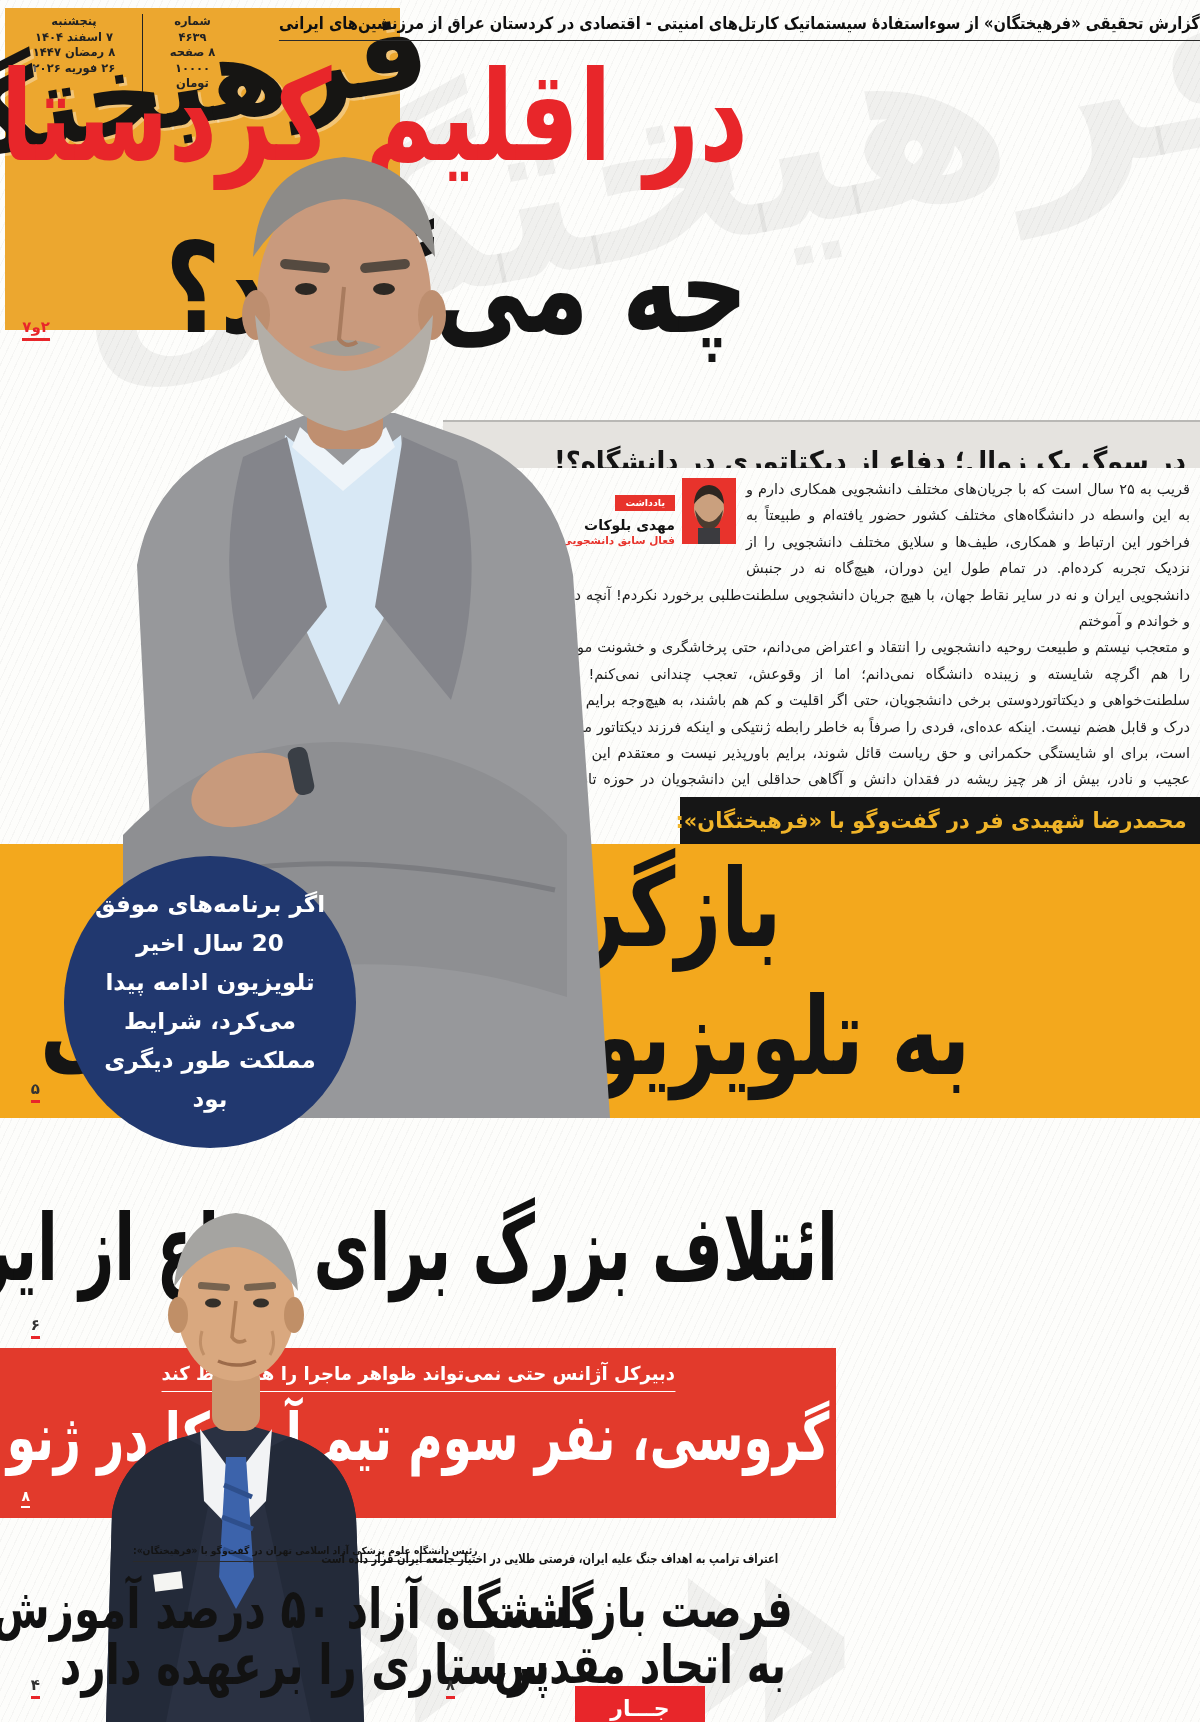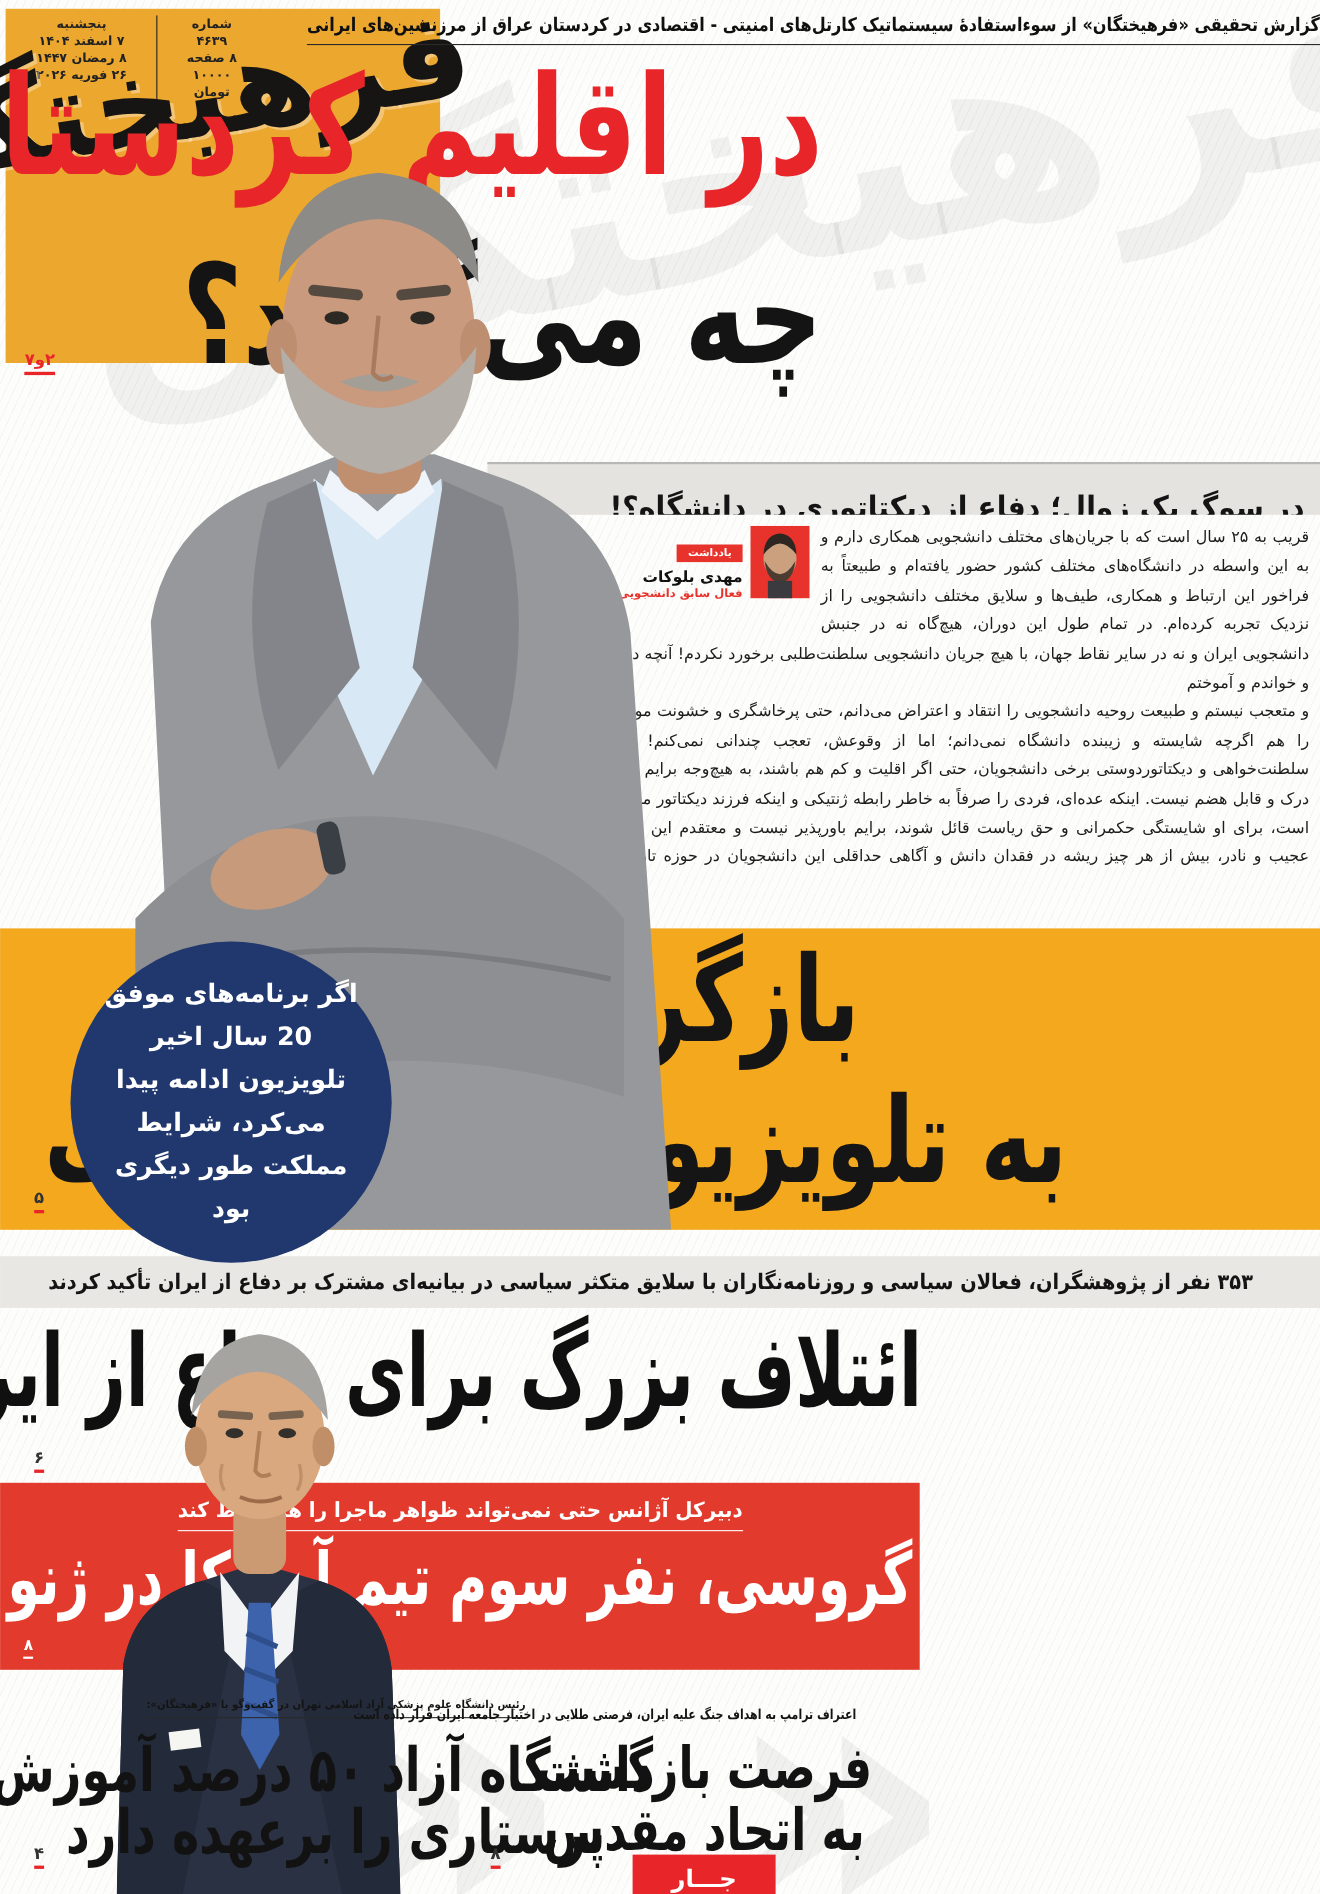--- a/index.html
+++ b/index.html
@@ -172,20 +172,23 @@
         <div class="note-author">مهدی بلوکات</div>
         <div class="note-role">فعال سابق دانشجویی</div>
       </div>
     </div>
     <p>قریب به ۲۵ سال است که با جریان‌های مختلف دانشجویی همکاری دارم و به این واسطه در دانشگاه‌های مختلف کشور حضور یافته‌ام و طبیعتاً به فراخور این ارتباط و همکاری، طیف‌ها و سلایق مختلف دانشجویی را از نزدیک تجربه کرده‌ام. در تمام طول این دوران، هیچ‌گاه نه در جنبش دانشجویی ایران و نه در سایر نقاط جهان، با هیچ جریان دانشجویی سلطنت‌طلبی برخورد نکردم! آنچه دیدم و خواندم و آموختم</p>
     <p>و متعجب نیستم و طبیعت روحیه دانشجویی را انتقاد و اعتراض می‌دانم، حتی پرخاشگری و خشونت موجود را هم اگرچه شایسته و زیبنده دانشگاه نمی‌دانم؛ اما از وقوعش، تعجب چندانی نمی‌کنم! ولی سلطنت‌خواهی و دیکتاتوردوستی برخی دانشجویان، حتی اگر اقلیت و کم هم باشند، به هیچ‌وجه برایم قابل درک و قابل هضم نیست. اینکه عده‌ای، فردی را صرفاً به خاطر رابطه ژنتیکی و اینکه فرزند دیکتاتور مخلوع است، برای او شایستگی حکمرانی و حق ریاست قائل شوند، برایم باورپذیر نیست و معتقدم این پدیده عجیب و نادر، بیش از هر چیز ریشه در فقدان دانش و آگاهی حداقلی این دانشجویان در حوزه تاریخ و سیاست دارد و این امر برای جامعه دانشگاهی، غم‌انگیز و مایه تأسف است.</p>
 
   </div>
 
   <div class="abs yellow-band"></div>
+  <div class="abs black-band">
+    <span>محمدرضا شهیدی فر در گفت‌وگو با «فرهیختگان»:</span>
+  </div>
   <div class="abs tv-l1">بازگرداندن اعتماد</div>
   <div class="abs tv-l2">به تلویزیون شدنی است</div>
   <div class="abs pageref" style="top:1082px;right:1160px;">۵</div>
 
   <div class="abs photo" style="top:135px;left:95px;width:515px;height:983px;z-index:4;">
     <svg width="515" height="983" viewBox="0 0 515 983">
       <path d="M70,983 L42,430 Q58,335 155,302 L215,278 L300,278 L368,302 Q462,338 478,440 L515,983 Z" fill="#97989b"></path>
       <path d="M190,300 L248,345 L306,300 L316,430 L244,570 L182,430 Z" fill="#d8e8f5"></path>
       <path d="M205,292 L248,330 L291,292 L300,312 L248,356 L197,312 Z" fill="#eef4f9"></path>
       <path d="M192,302 L232,472 L158,565 Q116,440 148,322 Z" fill="#84858b"></path>
@@ -206,23 +209,20 @@
       <ellipse cx="211" cy="154" rx="11" ry="6" fill="#2c2823"></ellipse>
       <ellipse cx="289" cy="154" rx="11" ry="6" fill="#2c2823"></ellipse>
       <path d="M249,152 L244,204 Q251,214 262,207" stroke="#a87b5e" stroke-width="4" fill="none"></path>
     </svg>
   </div>
 
   <div class="abs quote-circle">
     <span>اگر برنامه‌های موفق 20 سال اخیر تلویزیون ادامه پیدا می‌کرد، شرایط مملکت طور دیگری بود</span>
   </div>
 
-  <div class="abs gray-band">
-    <span>۳۵۳ نفر از پژوهشگران، فعالان سیاسی و روزنامه‌نگاران با سلایق متکثر سیاسی در بیانیه‌ای مشترک بر دفاع از ایران تأکید کردند</span>
-  </div>
 
   <div class="abs coalition nw">ائتلاف بزرگ برای دفاع از ایران</div>
   <div class="abs pageref" style="top:1318px;right:1160px;">۶</div>
 
   <div class="abs red-band">
     <span class="red-kicker">دبیرکل آژانس حتی نمی‌تواند ظواهر ماجرا را هم حفظ کند</span>
     <div class="grossi-hl">گروسی، نفر سوم تیم آمریکا در ژنو</div>
     <span class="pageref-w">۸</span>
   </div>
 

